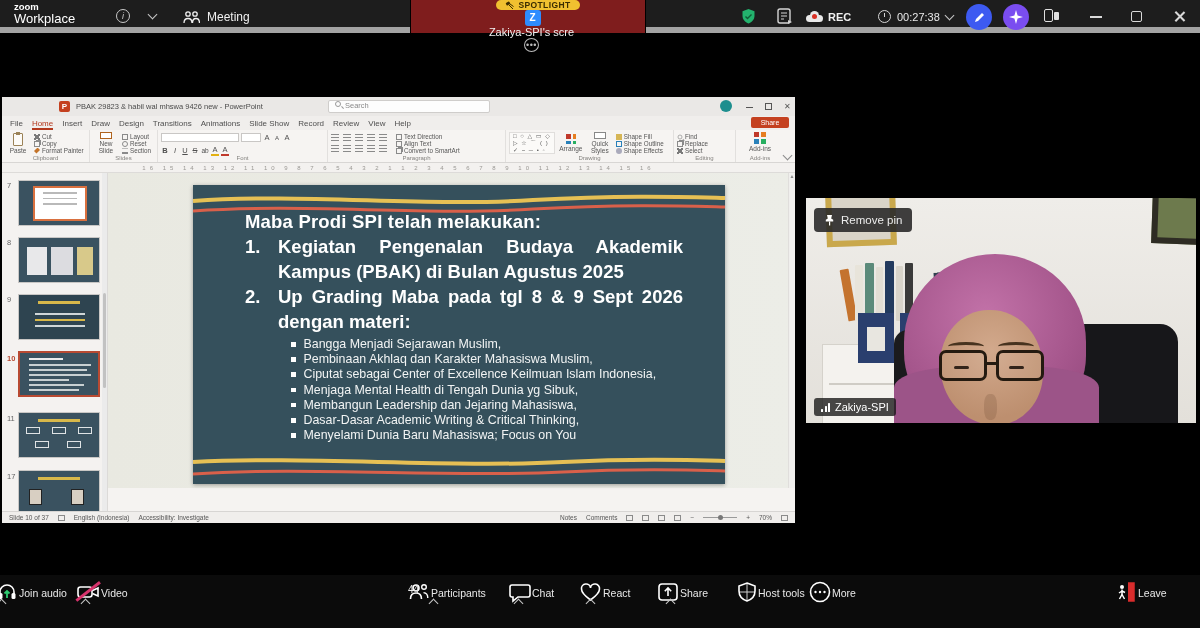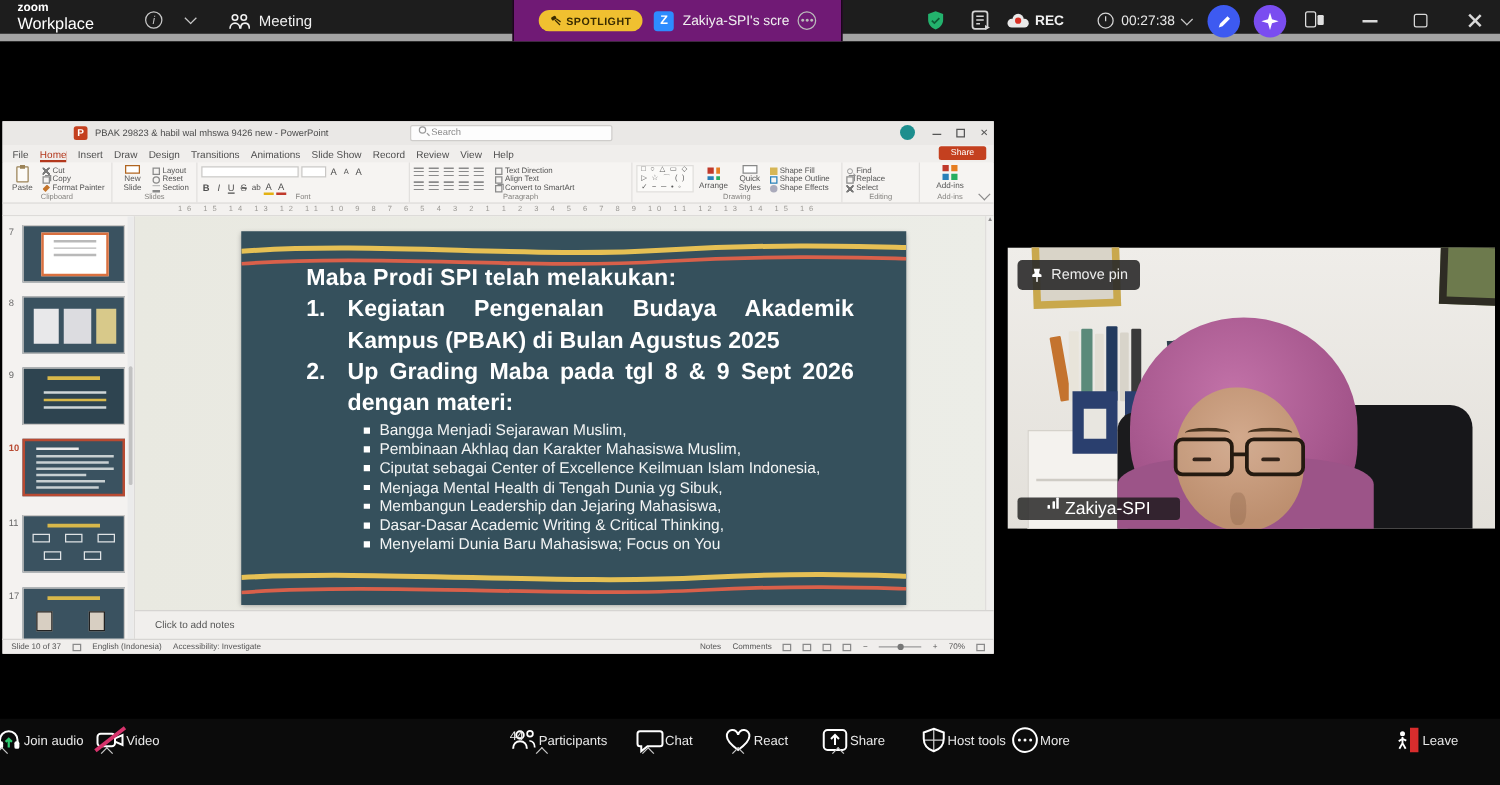--- a/index.html
+++ b/index.html
@@ -11,21 +11,21 @@
   .topbar { position:absolute; left:0; top:0; width:1200px; height:33px; background:#1d1d1d; border-bottom:6px solid #a3a3a3; }
   .logo { position:absolute; left:14px; top:2px; color:#fff; line-height:1.05; }
   .logo .l1 { font-size:9.5px; font-weight:700; display:block; }
   .logo .l2 { font-size:13px; font-weight:400; display:block; }
   .info-ic { position:absolute; left:116px; top:9px; width:14px; height:14px; border:1.3px solid #c9c9c9; border-radius:50%; color:#c9c9c9; font-size:9px; text-align:center; line-height:13px; font-style:italic; }
   .chev { width:7px; height:7px; border-right:1.5px solid #c9c9c9; border-bottom:1.5px solid #c9c9c9; display:inline-block; }
   .chev.down { transform:rotate(45deg); }
   .chev.up { transform:rotate(-135deg); }
   .topbar-chev { position:absolute; left:149px; top:11px; }
   .meeting-tab { position:absolute; left:183px; top:0; height:33px; display:flex; align-items:center; gap:7px; color:#f0f0f0; font-size:12px; }
-  .active-tab-zone { position:absolute; left:410px; top:0; width:264px; height:33px; background:#701a75; border-left:1px solid #000; border-right:1px solid #000; display:flex; align-items:center; }
+  .active-tab-zone { position:absolute; left:410px; top:0; width:236px; height:33px; background:#7f1d1d; border-left:1px solid #000; border-right:1px solid #000; display:flex; align-items:center;flex-direction:column; }
   .spot-pill { margin-left:20px; height:17px; background:#f0c030; border-radius:9px; display:flex; align-items:center; gap:4px; padding:0 9px; color:#3a2c00; font-size:8.5px; font-weight:700; letter-spacing:.4px; }
   .z-avatar { width:16px; height:16px; border-radius:3px; background:#2d8cff; color:#fff; font-size:10px; font-weight:700; text-align:center; line-height:16px; margin-left:9px; }
   .share-tab-label { color:#f0f0f0; font-size:11px; margin-left:7px; white-space:nowrap; }
   .ellipsis-circ { width:15px; height:15px; border:1.2px solid #bbb; border-radius:50%; color:#bbb; font-size:9px; line-height:12px; text-align:center; margin-left:7px; letter-spacing:.5px; }
   .tb-right-ic { position:absolute; top:0; height:33px; display:flex; align-items:center; }
   .rec-wrap { position:absolute; left:806px; top:0; height:33px; display:flex; align-items:center; gap:5px; color:#f0f0f0; font-size:11px; font-weight:700; }
   .cloud { position:relative; width:17px; height:11px; }
   .cloud::before { content:""; position:absolute; left:0; bottom:0; width:17px; height:7px; background:#e9e9e9; border-radius:4px; }
   .cloud::after { content:""; position:absolute; left:4px; top:0; width:9px; height:9px; background:#e9e9e9; border-radius:50%; }
   .cloud .dot { position:absolute; left:6px; top:3px; width:5px; height:5px; background:#d93025; border-radius:50%; z-index:2; }
@@ -144,21 +144,21 @@
   .chairR { position:absolute; left:250px; top:126px; width:122px; height:99px; background:#17171a; border-radius:10px 18px 0 0; }
   .hijab { position:absolute; left:98px; top:56px; width:182px; height:176px; background:radial-gradient(circle at 45% 35%, #c272a8, #a5568c 60%, #8e4578); border-radius:50% 50% 42% 44%; }
   .hijab2 { position:absolute; left:88px; top:168px; width:205px; height:60px; background:#9c5488; border-radius:36% 36% 0 0; }
   .face { position:absolute; left:134px; top:112px; width:103px; height:115px; background:radial-gradient(circle at 50% 35%, #d2a98c, #bd8f6f 75%); border-radius:48% 52% 46% 54%; }
   .lens { position:absolute; width:48px; height:31px; border:3px solid #241a10; border-radius:7px; background:rgba(255,255,255,.06); }
   .bridge { position:absolute; left:180px; top:164px; width:12px; height:3px; background:#241a10; }
   .brow { position:absolute; width:36px; height:9px; border-top:3px solid #47331f; border-radius:50% 50% 0 0; }
   .eye { position:absolute; width:15px; height:3px; background:#33241a; border-radius:2px; }
   .noseshadow { position:absolute; left:178px; top:196px; width:13px; height:26px; background:rgba(90,55,35,.18); border-radius:40%; }
   .rm-pin { position:absolute; left:8px; top:10px; height:22px; background:rgba(42,42,42,.9); border-radius:4px; display:flex; align-items:center; gap:6px; padding:12px 10px; color:#ececec; font-size:11.5px; z-index:20; }
-  .name-tag { position:absolute; left:8px; bottom:7px; height:18px; background:rgba(22,22,22,.78); border-radius:3px; display:flex; gap:5px; padding:0 24px; color:#fff; font-size:14px; z-index:20; }
+  .name-tag { position:absolute; left:8px; bottom:7px; height:18px; background:rgba(22,22,22,.78); border-radius:3px; display:flex; align-items:center; gap:5px; padding:0 7px; color:#fff; font-size:11px; z-index:20; }
   .sigbars { display:inline-flex; align-items:flex-end; gap:1.5px; height:9px; }
   .sigbars i { width:2px; background:#fff; display:block; border-radius:.5px; }
 
   
   .bottombar { position:absolute; left:0; bottom:0; width:1200px; height:53px; background:#0b0b0b; }
   .tbi { position:absolute; top:4px; width:90px; display:flex; flex-direction:row; align-items:center; color:#e8e8e8; }
   .tbi .ic { height:26px; display:flex; align-items:center; justify-content:center; position:relative; }
   .tbi .lb { font-size:10.5px; margin-top:2px; white-space:nowrap; color:#e8e8e8; }
   .caret { position:absolute; top:14px; }
   .pcount { position:absolute; font-size:10px; color:#e8e8e8; top:5px; }
@@ -544,23 +544,20 @@
             </div>
           </div>
           <svg class="wave botw" viewBox="0 0 532 30">
             <path d="M0,10 C110,4 260,16 370,10 C450,6 500,8 532,9 " fill="none" stroke="#e6c054" stroke-width="4"></path>
             <path d="M0,22 C110,14 260,26 370,20 C450,16 500,18 532,19" fill="none" stroke="#d9604a" stroke-width="3"></path>
           </svg>
         </div>
         <div class="canvas-scroll">▲</div>
       </div>
 
-      <div class="notes-pane">
-        <span>Click to add notes</span>
-      </div>
     </div>
 
     <div class="statusbar">
       <div class="stleft">
         <span>Slide 10 of 37</span>
         <span class="vico"></span>
         <span>English (Indonesia)</span>
         <span>Accessibility: Investigate</span>
       </div>
       <div class="stright">

